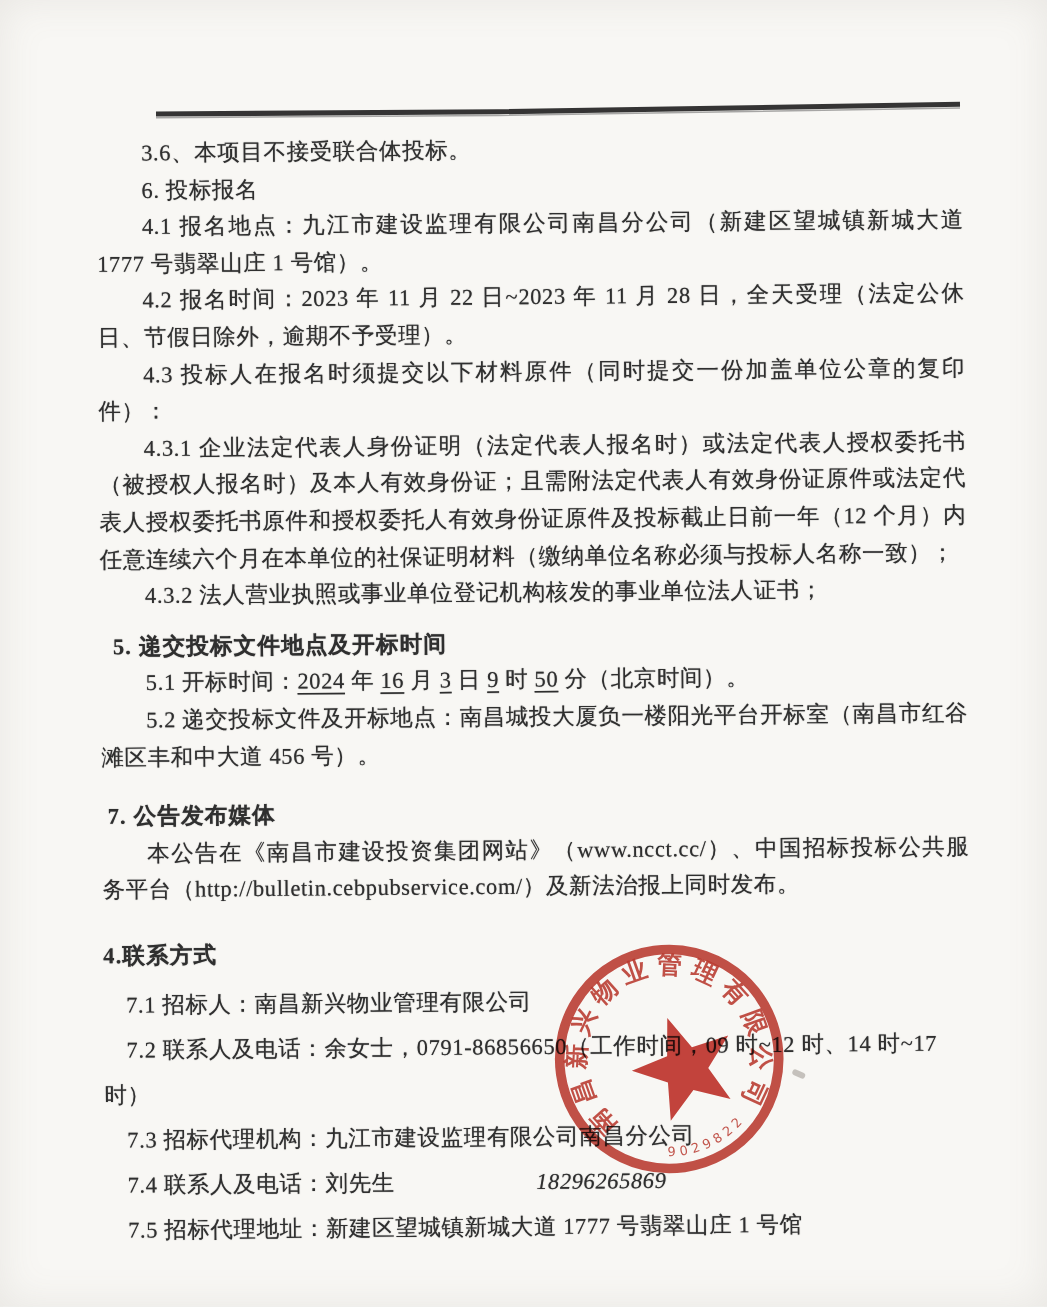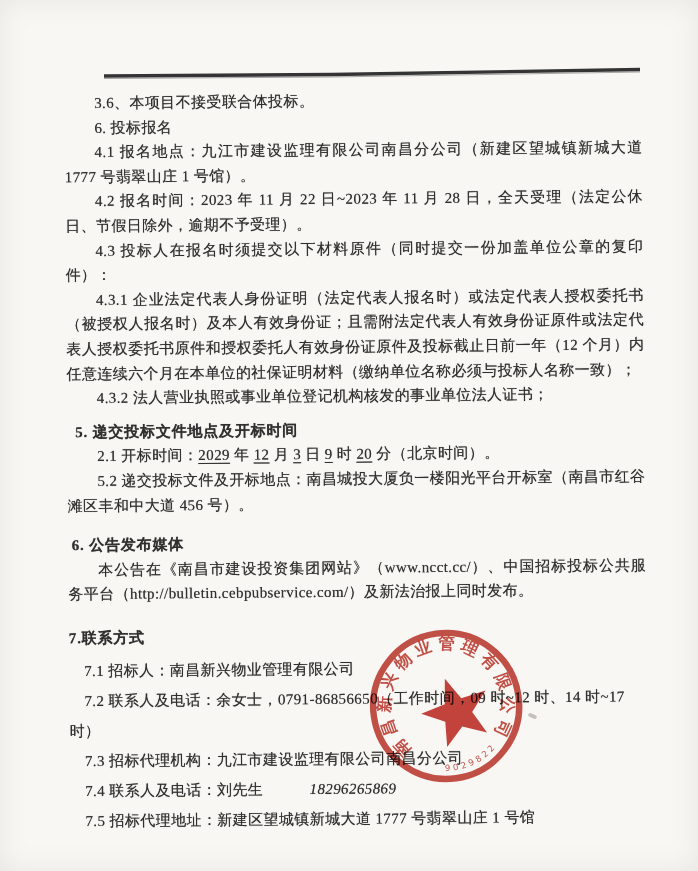--- a/index.html
+++ b/index.html
@@ -30,21 +30,21 @@
     letter-spacing:.4px;
     text-align:justify;
     text-shadow:0 0 .7px rgba(70,70,70,.75);
   }
   .body{text-indent:2em;}
   .heading5{font-weight:700;text-indent:.55em;margin-top:9px;letter-spacing:.8px;}
   .heading6{font-weight:700;text-indent:.25em;margin-top:15px;letter-spacing:.8px;}
   .heading7{font-weight:700;text-indent:0;margin-top:19px;margin-bottom:6px;letter-spacing:.8px;}
   .contact{text-indent:1em;line-height:30px;text-align:left;}
   .u{text-decoration:underline;text-underline-offset:3px;}
-  .italic{font-style:italic;}
+  .italic{font-style:italic;margin-left:48px;}
   .stamp{
     position:absolute;left:360px;top:619px;width:172px;height:172px;
     mix-blend-mode:multiply;opacity:.93;
   }
   .speck{
     position:absolute;left:528px;top:714px;width:9px;height:4px;
     background:#9a958e;opacity:.55;border-radius:2px;transform:rotate(24deg);
   }
 </style>
 </head>
@@ -59,25 +59,25 @@
 
   <div class="content" id="paras">
       <p class="para body"><span>3.6、本项目不接受联合体投标。</span></p>
       <p class="para body"><span>6. 投标报名</span></p>
       <p class="para body"><span>4.1 报名地点：九江市建设监理有限公司南昌分公司（新建区望城镇新城大道 1777 号翡翠山庄 1 号馆）。</span></p>
       <p class="para body"><span>4.2 报名时间：2023 年 11 月 22 日~2023 年 11 月 28 日，全天受理（法定公休日、节假日除外，逾期不予受理）。</span></p>
       <p class="para body"><span>4.3 投标人在报名时须提交以下材料原件（同时提交一份加盖单位公章的复印件）：</span></p>
       <p class="para body"><span>4.3.1 企业法定代表人身份证明（法定代表人报名时）或法定代表人授权委托书（被授权人报名时）及本人有效身份证；且需附法定代表人有效身份证原件或法定代表人授权委托书原件和授权委托人有效身份证原件及投标截止日前一年（12 个月）内任意连续六个月在本单位的社保证明材料（缴纳单位名称必须与投标人名称一致）；</span></p>
       <p class="para body"><span>4.3.2 法人营业执照或事业单位登记机构核发的事业单位法人证书；</span></p>
       <p class="para heading5"><span>5. 递交投标文件地点及开标时间</span></p>
-      <p class="para body"><span>2.1 开标时间：</span><span class="u">2029</span><span> 年 </span><span class="u">12</span><span> 月 </span><span class="u">3</span><span> 日 </span><span class="u">9</span><span> 时 </span><span class="u">20</span><span> 分（北京时间）。</span></p>
+      <p class="para body"><span>5.1 开标时间：</span><span class="u">2024</span><span> 年 </span><span class="u">16</span><span> 月 </span><span class="u">3</span><span> 日 </span><span class="u">9</span><span> 时 </span><span class="u">50</span><span> 分（北京时间）。</span></p>
       <p class="para body"><span>5.2 递交投标文件及开标地点：南昌城投大厦负一楼阳光平台开标室（南昌市红谷滩区丰和中大道 456 号）。</span></p>
-      <p class="para heading6"><span>6. 公告发布媒体</span></p>
+      <p class="para heading6"><span>7. 公告发布媒体</span></p>
       <p class="para body"><span>本公告在《南昌市建设投资集团网站》（www.ncct.cc/）、中国招标投标公共服务平台（http://bulletin.cebpubservice.com/）及新法治报上同时发布。</span></p>
-      <p class="para heading7"><span>7.联系方式</span></p>
+      <p class="para heading7"><span>4.联系方式</span></p>
       <p class="para contact"><span>7.1 招标人：南昌新兴物业管理有限公司</span></p>
       <p class="para contact"><span>7.2 联系人及电话：余女士，0791-86856650（工作时间，09 时~12 时、14 时~17 时）</span></p>
       <p class="para contact"><span>7.3 招标代理机构：九江市建设监理有限公司南昌分公司</span></p>
       <p class="para contact"><span>7.4 联系人及电话：刘先生　　　</span><span class="italic">18296265869</span></p>
       <p class="para contact"><span>7.5 招标代理地址：新建区望城镇新城大道 1777 号翡翠山庄 1 号馆</span></p>
     </div>
 
   <svg class="stamp" viewBox="-86 -86 172 172">
     <g transform="rotate(-8)">
       <circle cx="0" cy="1" r="73" fill="none" stroke="#b92a20" stroke-width="6.4" stroke-opacity="0.88"></circle>

